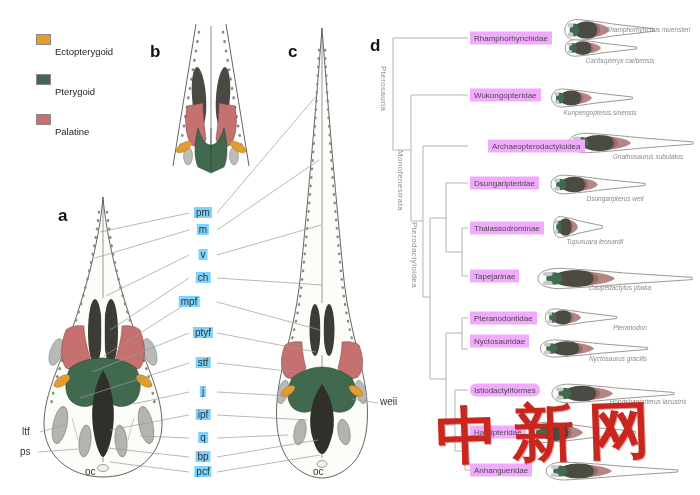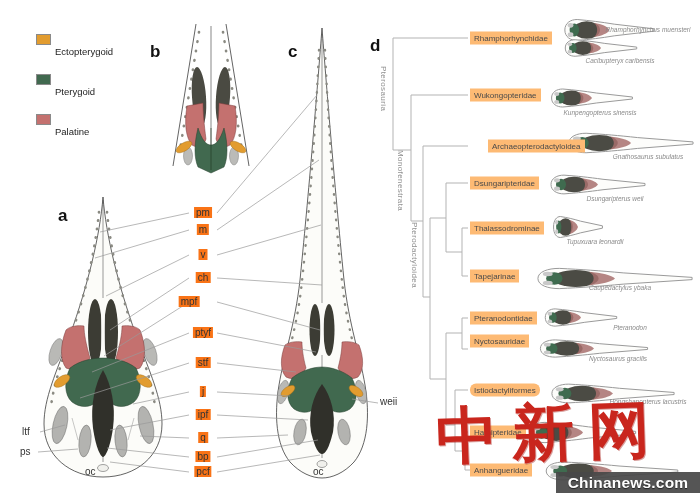--- a/index.html
+++ b/index.html
@@ -11,29 +11,29 @@
   .legend{position:absolute;left:36px;top:22px;z-index:3;}
   .legend-row{display:flex;align-items:center;margin-bottom:5px;}
   .sw{display:inline-block;width:13px;height:9px;margin-right:4px;border:0.5px solid #8a8a8a;}
   .legend-label{font-size:9.5px;color:#222;margin-top:24px;}
 
   
   .plabel{position:absolute;font-size:17px;font-weight:bold;color:#111;z-index:3;}
 
   
   .alab{position:absolute;font-size:10px;color:#333;transform:translateX(-50%);z-index:3;
-        background:#f97316;padding:0 2px;}
+        background:#7dd3fc;padding:0 2px;}
   .alab-side{position:absolute;font-size:10px;color:#333;z-index:3;}
 
   
   .clade{position:absolute;writing-mode:vertical-rl;font-size:8px;color:#909090;
          letter-spacing:0.4px;z-index:3;}
 
   
-  .fam{position:absolute;background:#fdba74;color:#4a4a4a;font-size:8px;padding:2px 4px;
+  .fam{position:absolute;background:#f0abfc;color:#4a4a4a;font-size:8px;padding:2px 4px;
        white-space:nowrap;transform:translateY(-50%);z-index:3;}
 
   
   .sp{position:absolute;font-size:6.5px;font-style:italic;color:#8a8a8a;white-space:nowrap;
       transform:translate(-50%,-50%);z-index:3;}
 
   
   .wm-cn{position:absolute;left:436px;top:402px;z-index:5;font-size:62px;line-height:1;
          font-weight:bold;color:#c9261d;letter-spacing:14px;transform:rotate(-2deg);
          font-family:serif;text-shadow:1px 1px 0 rgba(160,20,15,0.4);}
@@ -277,17 +277,14 @@
   <div class="sp" style="left:600px;top:112px;">Kunpengopterus sinensis</div>
   <div class="sp" style="left:648px;top:156px;">Gnathosaurus subulatus</div>
   <div class="sp" style="left:615px;top:198px;">Dsungaripterus weii</div>
   <div class="sp" style="left:595px;top:241px;">Tupuxuara leonardii</div>
   <div class="sp" style="left:620px;top:287px;">Caupedactylus ybaka</div>
   <div class="sp" style="left:630px;top:327px;">Pteranodon</div>
   <div class="sp" style="left:618px;top:358px;">Nyctosaurus gracilis</div>
   <div class="sp" style="left:648px;top:401px;">Hongshanopterus lacustris</div>
 
   <div class="wm-cn">中新网</div>
-  <div class="wm-band">
-    <span class="wm-en">Chinanews.com</span>
-  </div>
 
 </div>
 
 </body></html>

